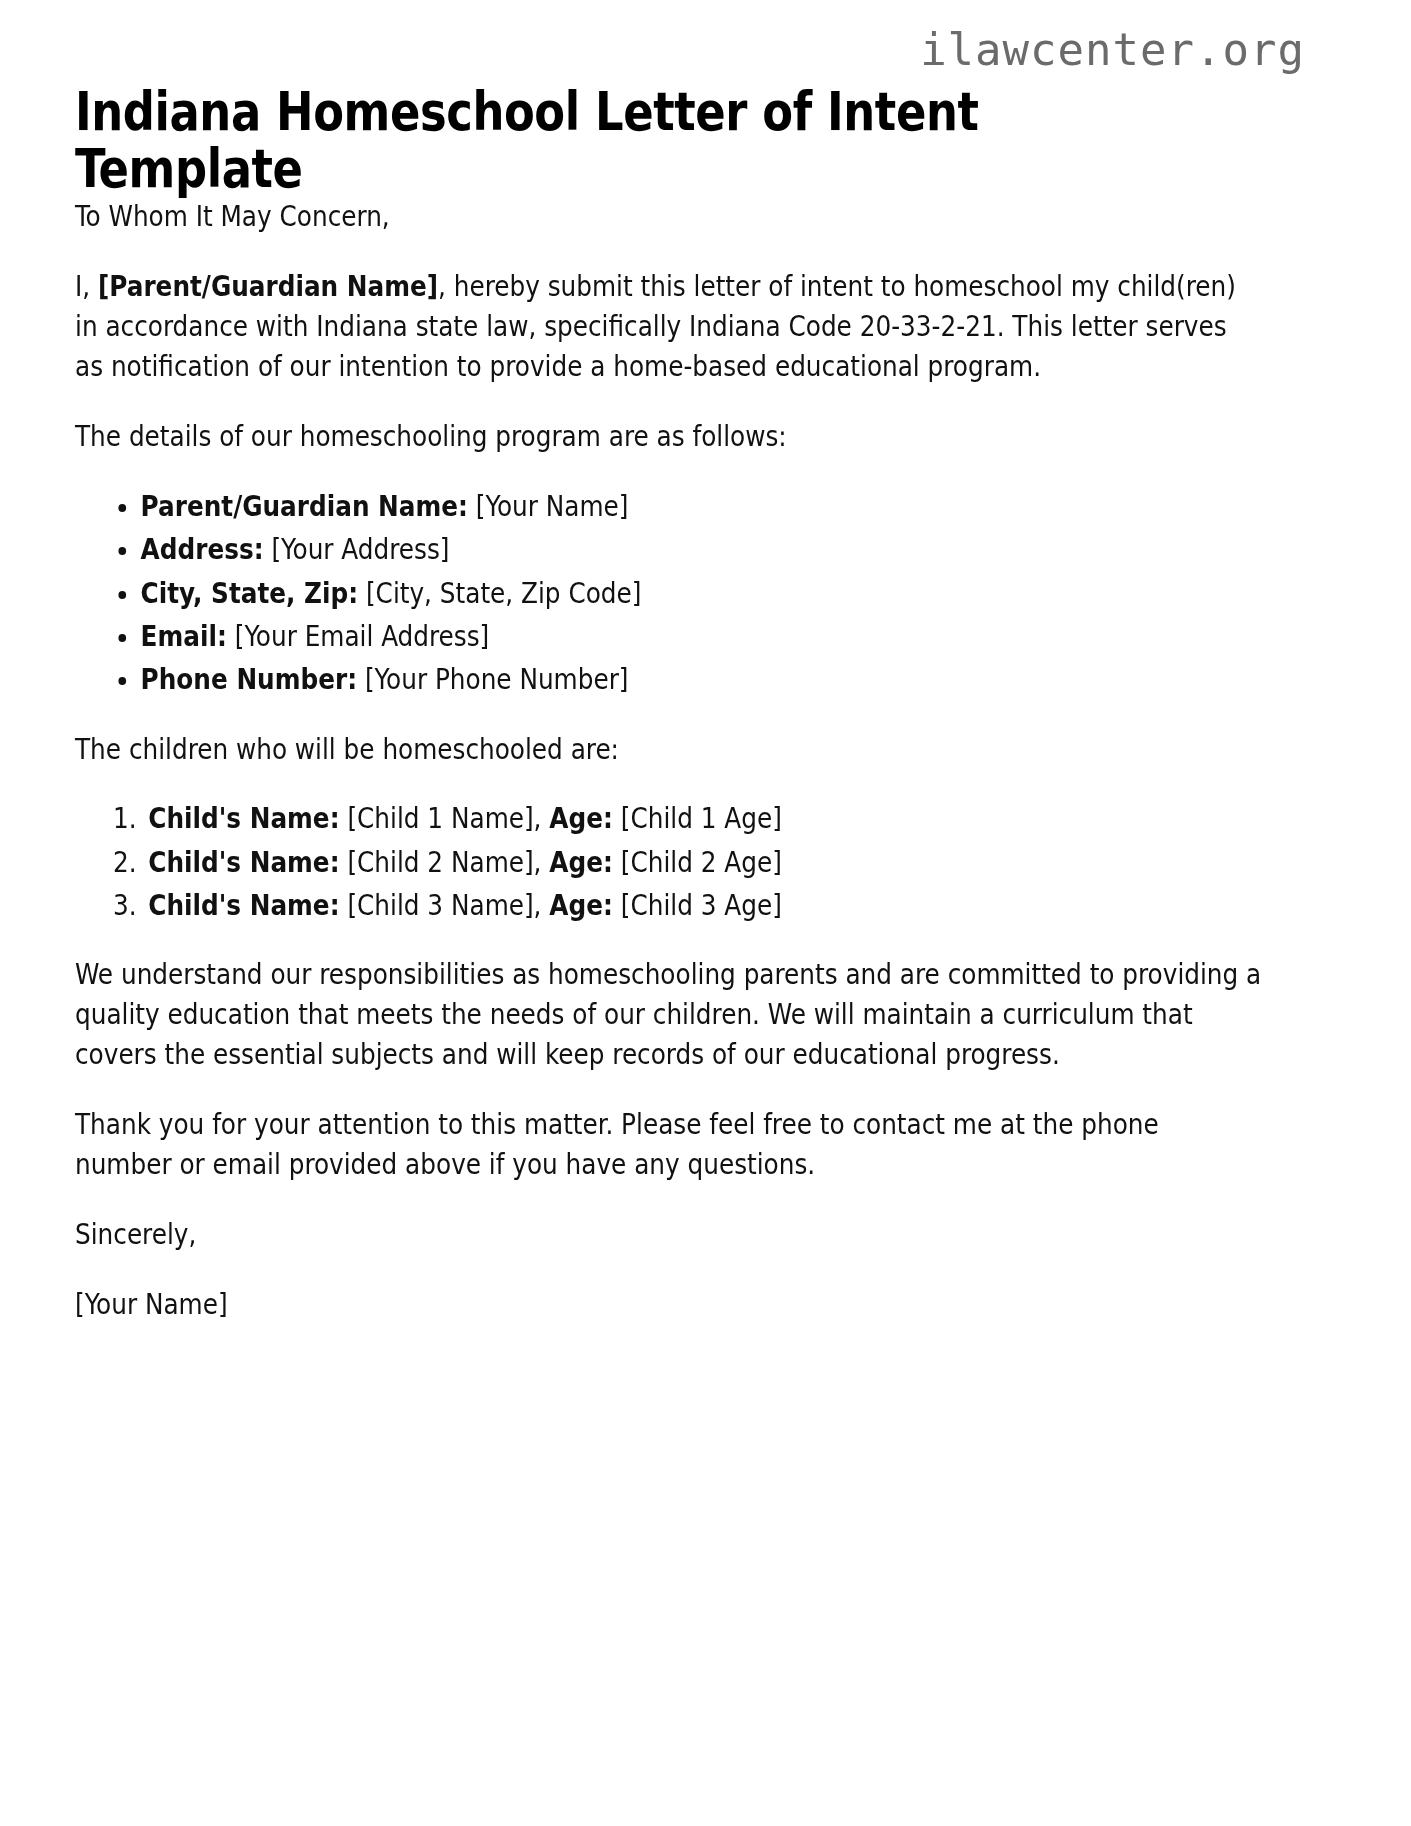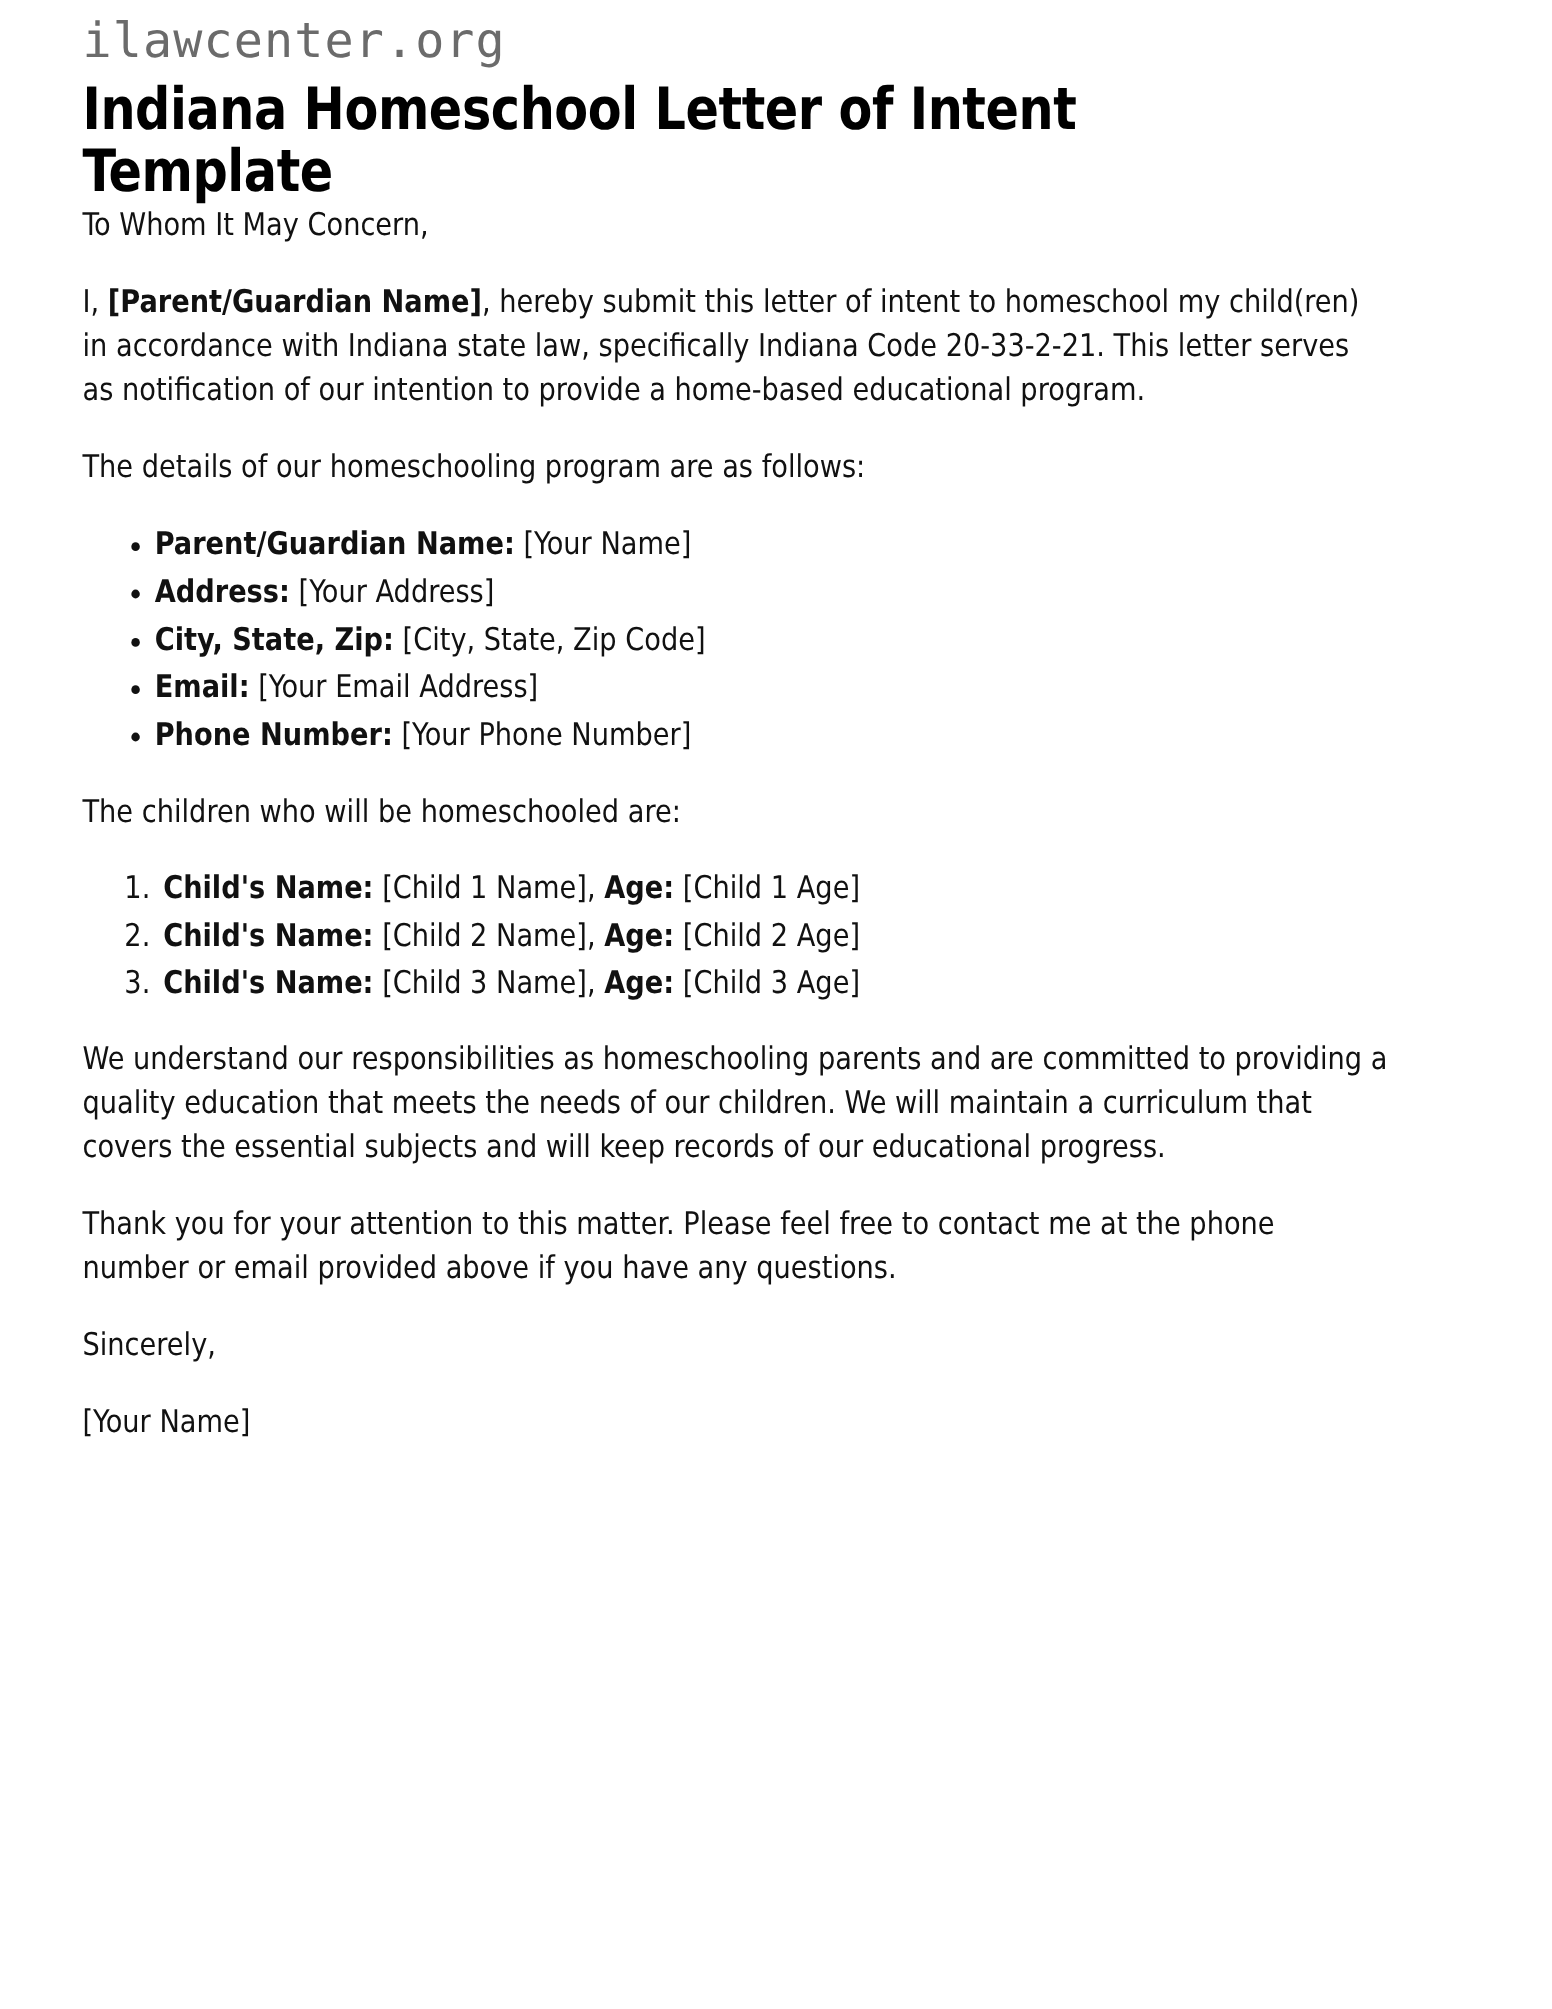--- a/index.html
+++ b/index.html
@@ -22,21 +22,22 @@
   .content {
     position: absolute;
     left: 75px;
     top: 0;
     width: 1230px;
   }
 
   
   .watermark-row {
     width: 100%;
-    padding-top: 16px;
+    text-align: right;
+    padding-top: 28px;
     line-height: 1;
   }
   .watermark {
     font-family: "DejaVu Sans Mono", "Liberation Mono", monospace;
     font-size: 44px;
     color: #6b6b6b;
     letter-spacing: 1px;
     white-space: nowrap;
   }
 

